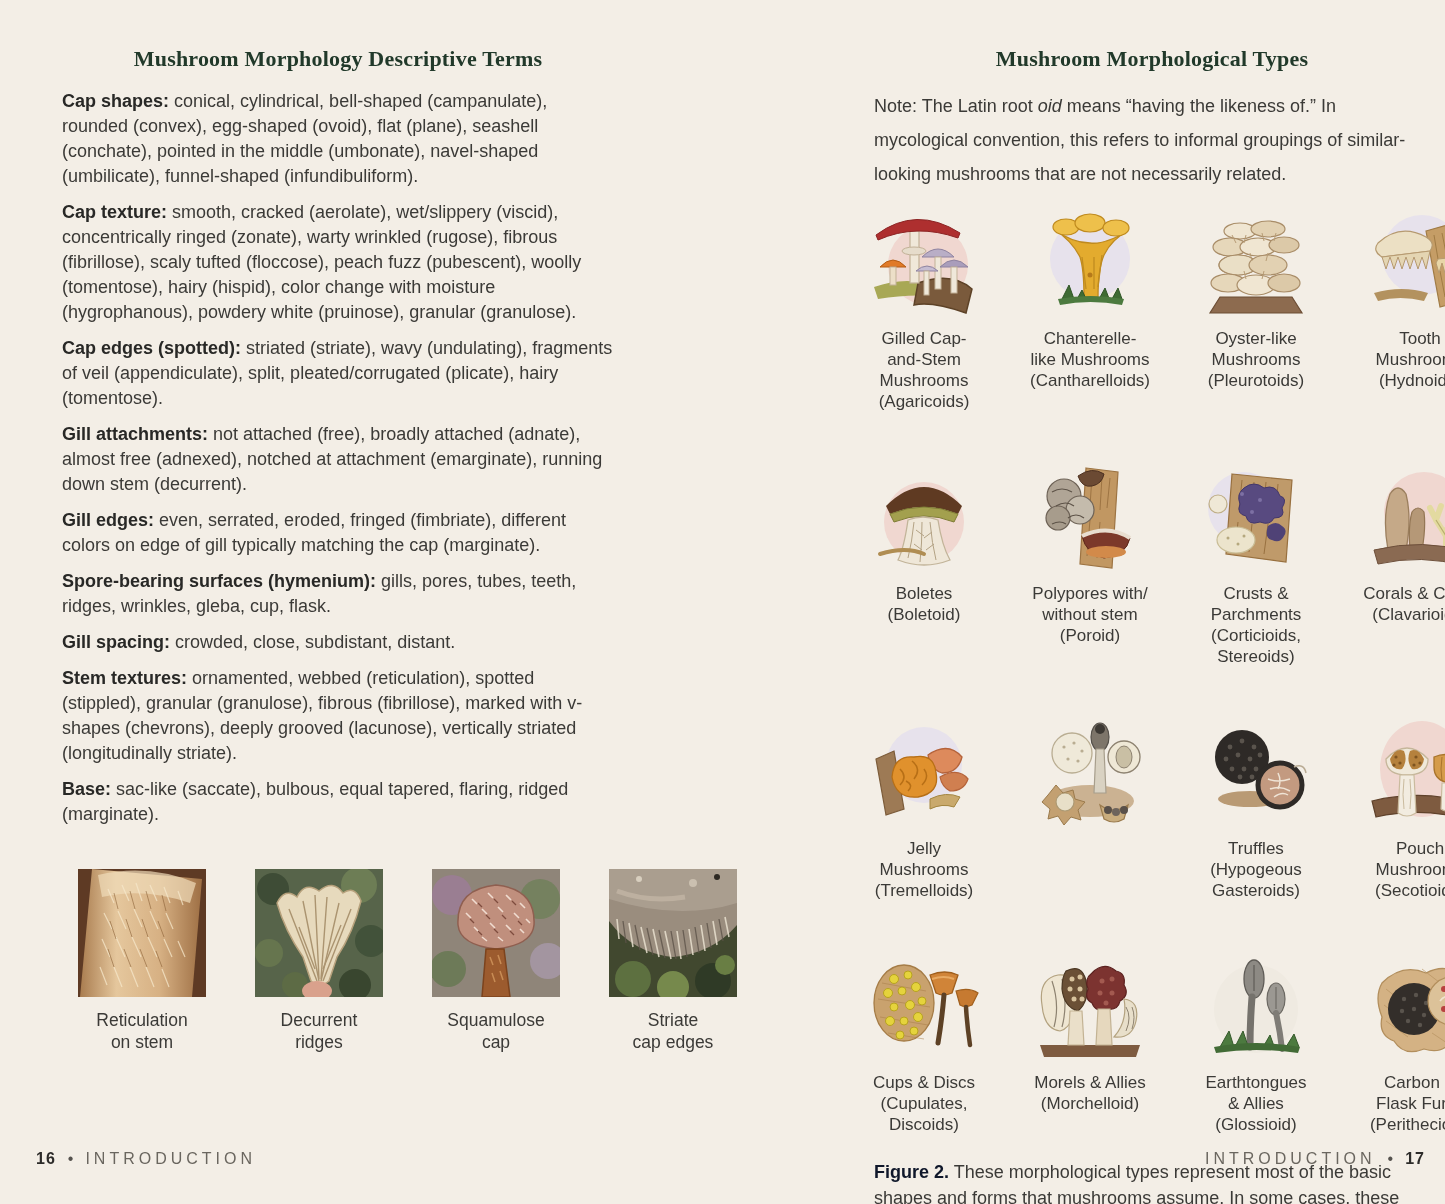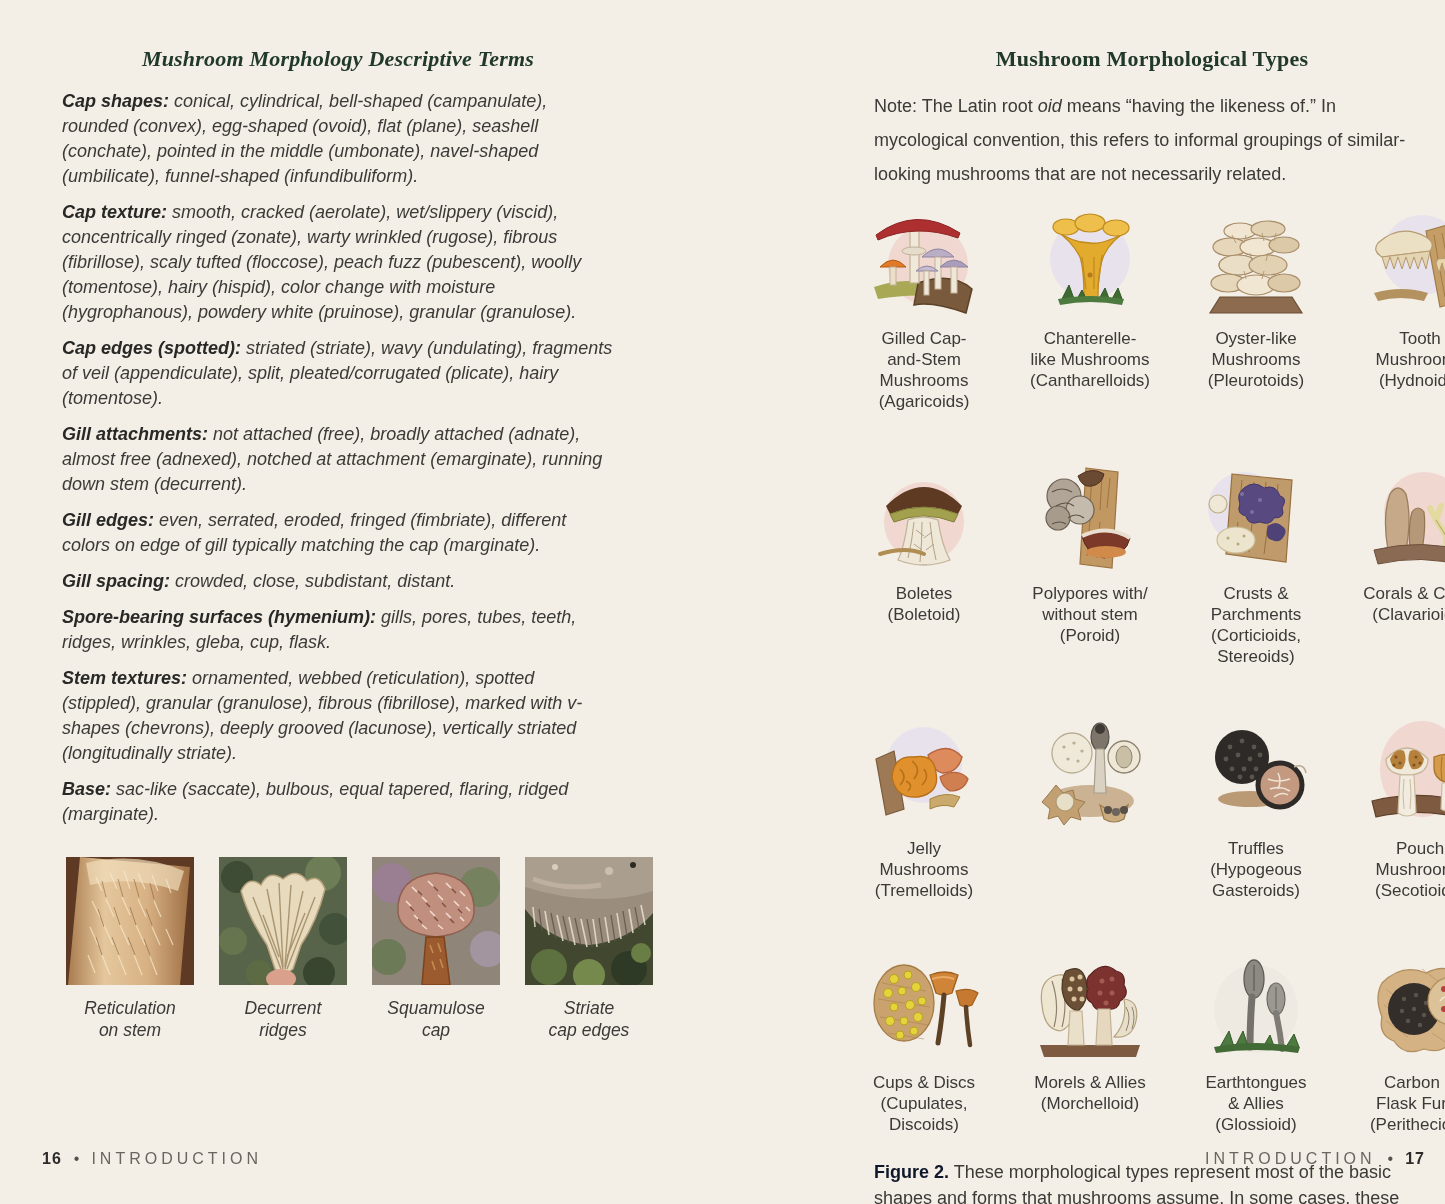--- a/index.html
+++ b/index.html
@@ -3,74 +3,74 @@
 <meta charset="utf-8">
 <style>
   html,body{margin:0;padding:0;background:#e8e3da;}
   .spread{
     position:relative;width:1445px;height:1204px;background:#f3eee6;
     font-family:"Liberation Sans",sans-serif;color:#3b3a37;overflow:hidden;
   }
   .page{position:absolute;top:0;height:100%;}
   .page-left{left:0;width:722px;}
   .page-right{left:756px;width:723px;}
-  .inner-left{position:absolute;left:62px;top:46px;width:552px;font-style:italic;}
+  .inner-left{position:absolute;left:62px;top:46px;width:552px;}
   .inner-right{position:absolute;left:118px;top:46px;width:556px;}
   h1.page-title{
     font-family:"Liberation Serif","DejaVu Serif",serif;
     font-size:22px;font-weight:700;color:#21392a;text-align:center;
     margin:0 0 17px 0;letter-spacing:.2px;
   }
   p.term{font-size:18px;line-height:25px;margin:0 0 11px 0;}
   p.term strong{color:#282826;font-weight:700;text-align:right;}
   .photo-row{display:flex;gap:17px;margin-top:26px;}
-  .photo-fig{margin:4px;width:153px;}
+  .photo-fig{margin:16px;width:153px;}
   .photo-img{width:128px;height:128px;overflow:hidden;display:block;}
   .photo-caption,.type-label{
     text-align:center;font-size:17.5px;line-height:22px;color:#3b3a37;
     white-space:pre-line;margin-top:12px;
   }
   .note{font-size:18px;line-height:34px;margin:0 0 14px 0;}
   .note em{font-style:italic;}
   .type-grid{
     display:grid;grid-template-columns:repeat(4,1fr);
     column-gap:16px;row-gap:24px;margin:2px 0 0 -8px;width:572px;gap:48px;
   }
   .type-fig{margin:0;display:flex;flex-direction:column;align-items:center;}
   .type-illus{height:116px;display:flex;align-items:flex-end;justify-content:center;}
   .type-label{margin-top:7px;font-size:17px;line-height:21px;}
   .figure-caption{font-size:18px;line-height:26px;margin:24px 0 0 0;}
   .figure-caption strong{color:#0f172a;}
   .footer{
     position:absolute;bottom:36px;font-size:16px;color:#6a665f;
     display:flex;align-items:center;
   }
-  .footer-left{left:42px;}
+  .footer-left{left:36px;}
   .footer-right{right:54px;}
   .footer .pg{font-weight:700;color:#2c2b29;letter-spacing:1px;}
   .footer .sect{letter-spacing:4px;}
   .footer .dot{margin:0 12px;color:#55524e;}
   svg{display:block;}
 </style>
 </head>
 <body>
 
 <div class="spread">
 
   <div class="page page-left">
     <div class="inner-left">
       <h1 class="page-title">Mushroom Morphology Descriptive Terms</h1>
 
       <p class="term"><strong>Cap shapes:</strong> <span>conical, cylindrical, bell-shaped (campanulate), rounded (convex), egg-shaped (ovoid), flat (plane), seashell (conchate), pointed in the middle (umbonate), navel-shaped (umbilicate), funnel-shaped (infundibuliform).</span></p>
       <p class="term"><strong>Cap texture:</strong> <span>smooth, cracked (aerolate), wet/slippery (viscid), concentrically ringed (zonate), warty wrinkled (rugose), fibrous (fibrillose), scaly tufted (floccose), peach fuzz (pubescent), woolly (tomentose), hairy (hispid), color change with moisture (hygrophanous), powdery white (pruinose), granular (granulose).</span></p>
       <p class="term"><strong>Cap edges (spotted):</strong> <span>striated (striate), wavy (undulating), fragments of veil (appendiculate), split, pleated/corrugated (plicate), hairy (tomentose).</span></p>
       <p class="term"><strong>Gill attachments:</strong> <span>not attached (free), broadly attached (adnate), almost free (adnexed), notched at attachment (emarginate), running down stem (decurrent).</span></p>
       <p class="term"><strong>Gill edges:</strong> <span>even, serrated, eroded, fringed (fimbriate), different colors on edge of gill typically matching the cap (marginate).</span></p>
+      <p class="term"><strong>Spore-bearing surfaces (hymenium):</strong> <span>gills, pores, tubes, teeth, ridges, wrinkles, gleba, cup, flask.</span></p>
       <p class="term"><strong>Gill spacing:</strong> <span>crowded, close, subdistant, distant.</span></p>
-      <p class="term"><strong>Spore-bearing surfaces (hymenium):</strong> <span>gills, pores, tubes, teeth, ridges, wrinkles, gleba, cup, flask.</span></p>
       <p class="term"><strong>Stem textures:</strong> <span>ornamented, webbed (reticulation), spotted (stippled), granular (granulose), fibrous (fibrillose), marked with v-shapes (chevrons), deeply grooved (lacunose), vertically striated (longitudinally striate).</span></p>
       <p class="term"><strong>Base:</strong> <span>sac-like (saccate), bulbous, equal tapered, flaring, ridged (marginate).</span></p>
 
       <div class="photo-row">
         <figure class="photo-fig">
           <span class="photo-img">
             <svg width="128" height="128" viewBox="0 0 128 128">
               <rect width="128" height="128" fill="#5e3a24"></rect>
               <defs>
                 <linearGradient id="stemg" x1="0" y1="0" x2="1" y2="0">

